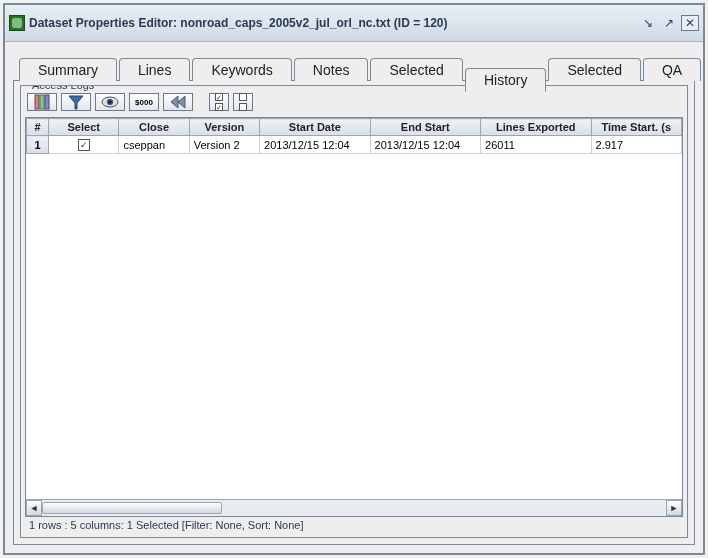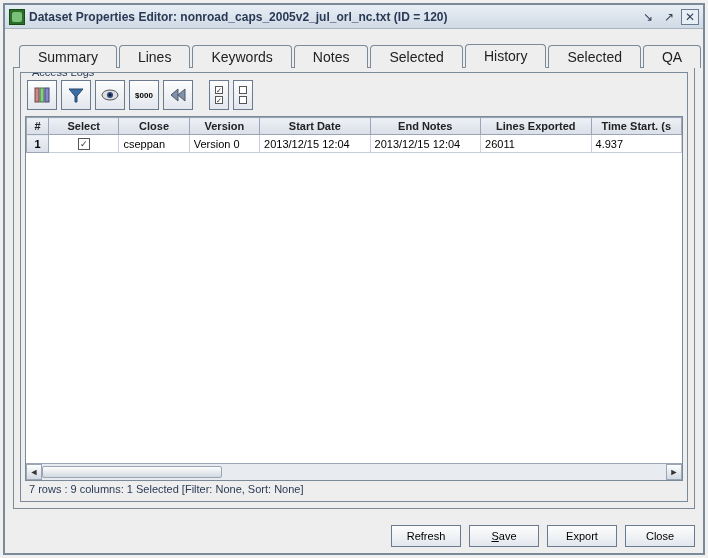--- a/index.html
+++ b/index.html
@@ -20,21 +20,21 @@
     background: #eeeeee;
     display: flex;
     flex-direction: column;
   }
   .titlebar {
     display: flex;
     align-items: center;
     background: linear-gradient(to bottom, #e8eef5, #d0dae5);
     border-bottom: 1px solid #a8b2c0;
     padding: 2px 4px;
-    height: 24px;
+    height: 37px;
   }
   .titlebar .icon {
     width: 16px; height: 16px;
     background: #2a6e2a;
     border: 1px solid #154d15;
     margin-right: 4px;
     position: relative;
   }
   .titlebar .icon::after {
     content:""; position:absolute; left:2px; top:2px; width:10px; height:10px;
@@ -83,21 +83,21 @@
     margin-right: 2px;
     font-size: 14px;
     color: #222;
     position: relative;
     top: 1px;
   }
   .tab.active {
     background: #eeeeee;
     border-bottom: 1px solid #eeeeee;
     z-index: 2;
-    top: 1px;
+    top: 12px;
     font-weight: normal;
   }
   .panel {
     flex:1;
     border: 1px solid #7a8a99;
     background: #eeeeee;
     padding: 4px 6px 6px 6px;
     display:flex; flex-direction:column;
     overflow:hidden;
   }
@@ -117,21 +117,21 @@
     color:#2a3a55;
     font-size:11px;
   }
   .toolbar {
     display:flex;
     gap:4px;
     padding: 2px 0 6px 2px;
     align-items:flex-start;
   }
   .tool {
-    width:30px; height:30px;
+    width:30px; height:18px;
     border:1px solid #6a7a90;
     background: linear-gradient(to bottom,#fdfdfd,#e2e7ee);
     display:flex; align-items:center; justify-content:center;
     font-size:14px;
   }
   .tool svg { width:18px; height:18px; }
   .tool.narrow { width:20px; font-size:9px; }
   .checkstack { display:flex; flex-direction:column; gap:2px; align-items:center; justify-content:center; }
   .minicheck { width:8px; height:8px; border:1px solid #555; background:#fff; display:flex; align-items:center; justify-content:center; font-size:7px; color:#333; line-height:1; }
   .table-wrap {
@@ -319,50 +319,44 @@
                   <col class="col-le">
                   <col class="col-tr">
               </colgroup>
               <thead>
                 <tr>
                   <th>#</th>
                   <th>Select</th>
                   <th>Close</th>
                   <th>Version</th>
                   <th>Start Date</th>
-                  <th>End Notes</th>
+                  <th>End Start</th>
                   <th>Lines Exported</th>
                   <th>Time Start. (s</th>
                 </tr>
               </thead>
               <tbody>
                 <tr>
                   <td class="rownum">1</td>
                   <td style="text-align:center"><span class="select-check">✓</span></td>
                   <td>cseppan</td>
-                  <td>Version 0</td>
+                  <td>Version 2</td>
                   <td>2013/12/15 12:04</td>
                   <td>2013/12/15 12:04</td>
                   <td>26011</td>
-                  <td>4.937</td>
+                  <td>2.917</td>
                 </tr>
               </tbody>
             </table>
           </div>
           <div class="hscroll">
             <div class="arrow left">◄</div>
             <div class="thumb"></div>
             <div class="arrow right">►</div>
           </div>
         </div>
 
-        <div class="status">7 rows : 9 columns: 1 Selected [Filter: None, Sort: None]</div>
+        <div class="status">1 rows : 5 columns: 1 Selected [Filter: None, Sort: None]</div>
       </div>
     </div>
   </div>
 
-  <div class="footer">
-    <div class="btn">Refresh</div>
-    <div class="btn"><span class="mn">S</span><span>ave</span></div>
-    <div class="btn">Export</div>
-    <div class="btn">Close</div>
-  </div>
 </div>
 
 </body></html>

